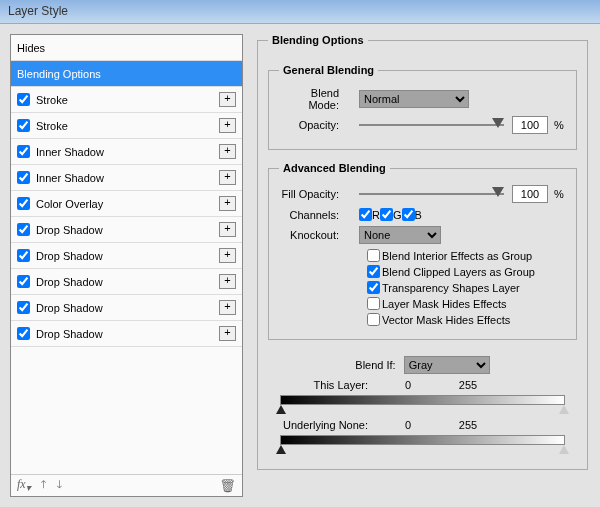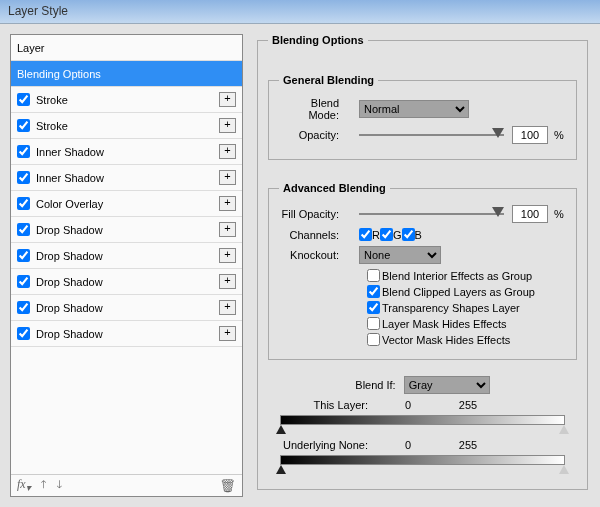--- a/index.html
+++ b/index.html
@@ -87,21 +87,21 @@
     margin: 0 0 8px 0;
     padding: 6px 10px 10px 10px;
     background: #e3e3e3;
   }
   legend {
     font-weight: bold;
     padding: 0 4px;
     font-size: 11px;
   }
   fieldset.inner {
-    margin-top: 22px;
+    margin-top: 12px;
     margin-bottom: 6px;
   }
   .row {
     display: flex;
     align-items: center;
     margin: 5px 0;
   }
   .label {
     width: 80px;
     text-align: right;
@@ -175,21 +175,21 @@
 
 <div class="titlebar">
   <span>Layer Style</span>
 </div>
 
 <div class="content">
 
   <div class="left-panel">
     <div class="style-list">
       <div class="style-row header">
-        <span>Layer</span>
+        <span>Hides</span>
       </div>
 
       <div id="style-rows">
           <div class="style-row selected">
             <span>Blending Options</span>
           </div>
           <div class="style-row">
             <input type="checkbox" class="cb" checked="" style="">
             <span>Stroke</span>
             <div class="add-btn">+</div>

